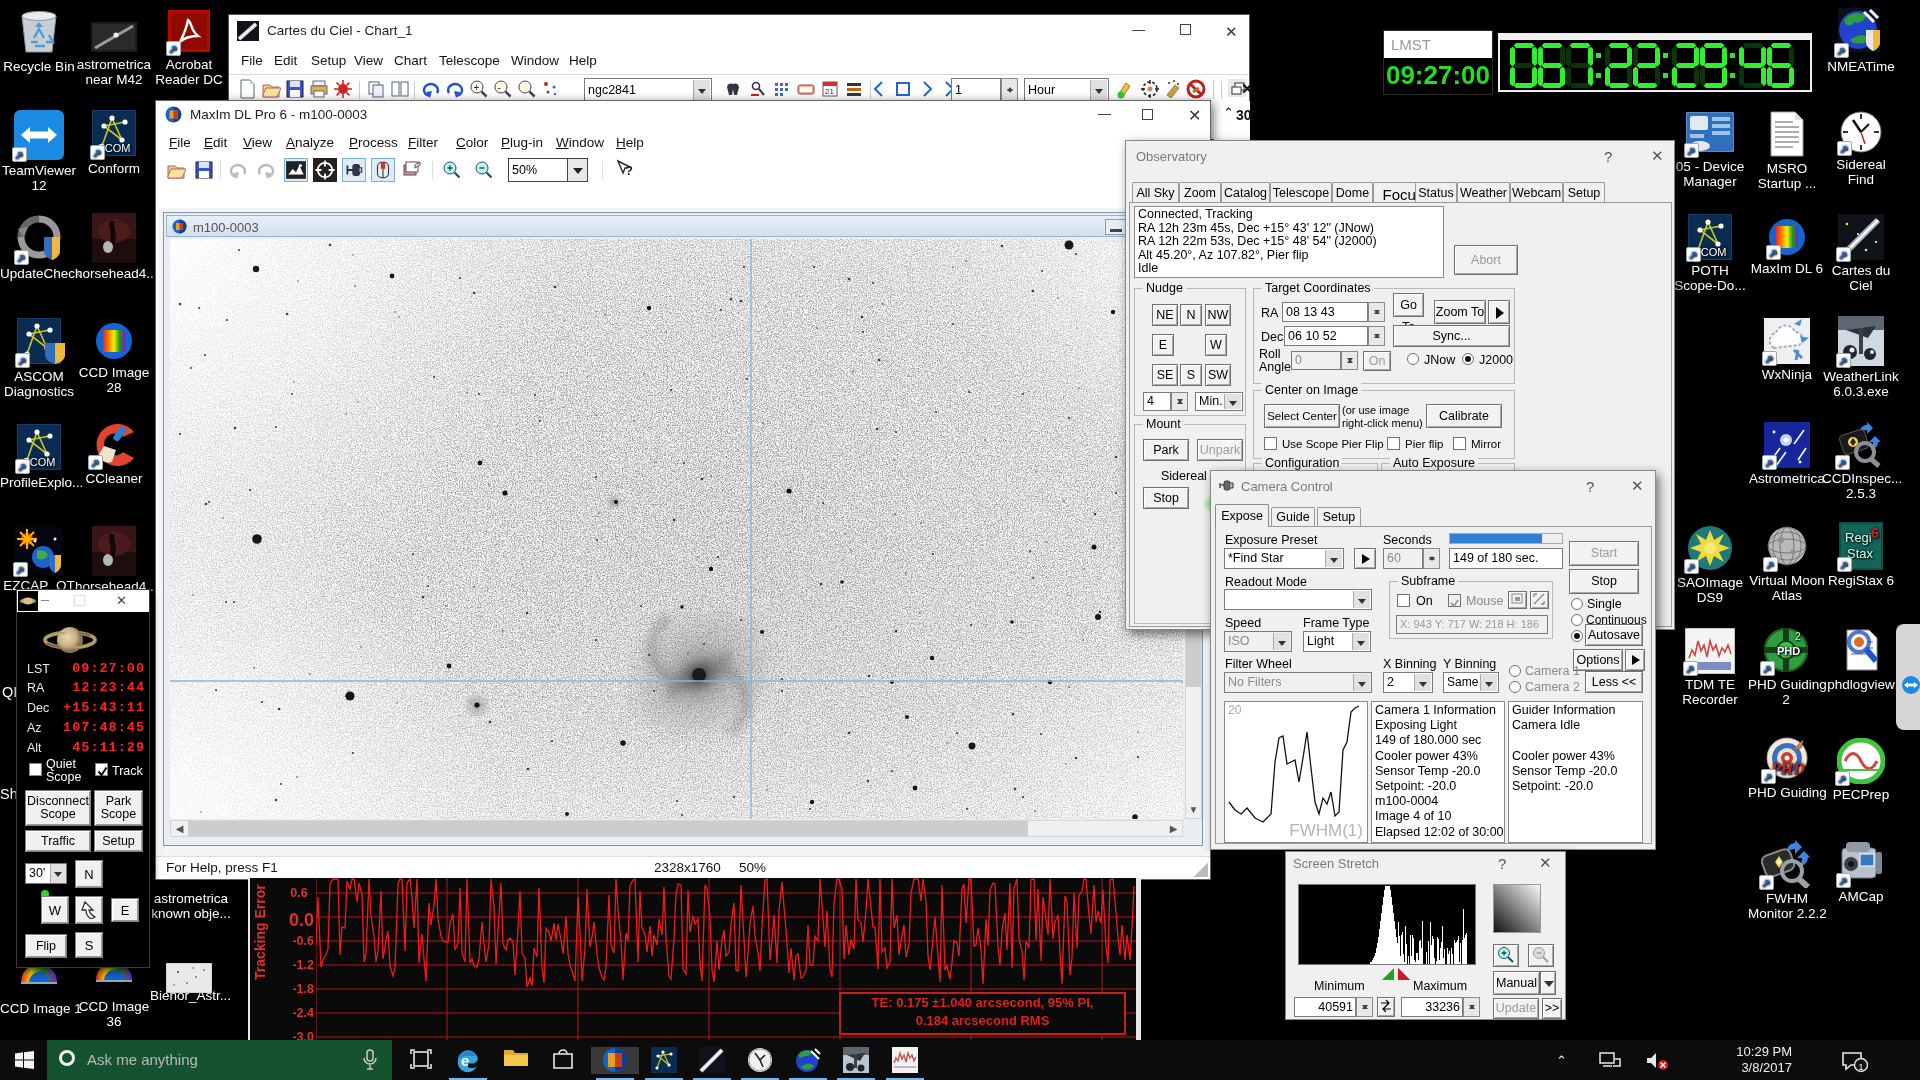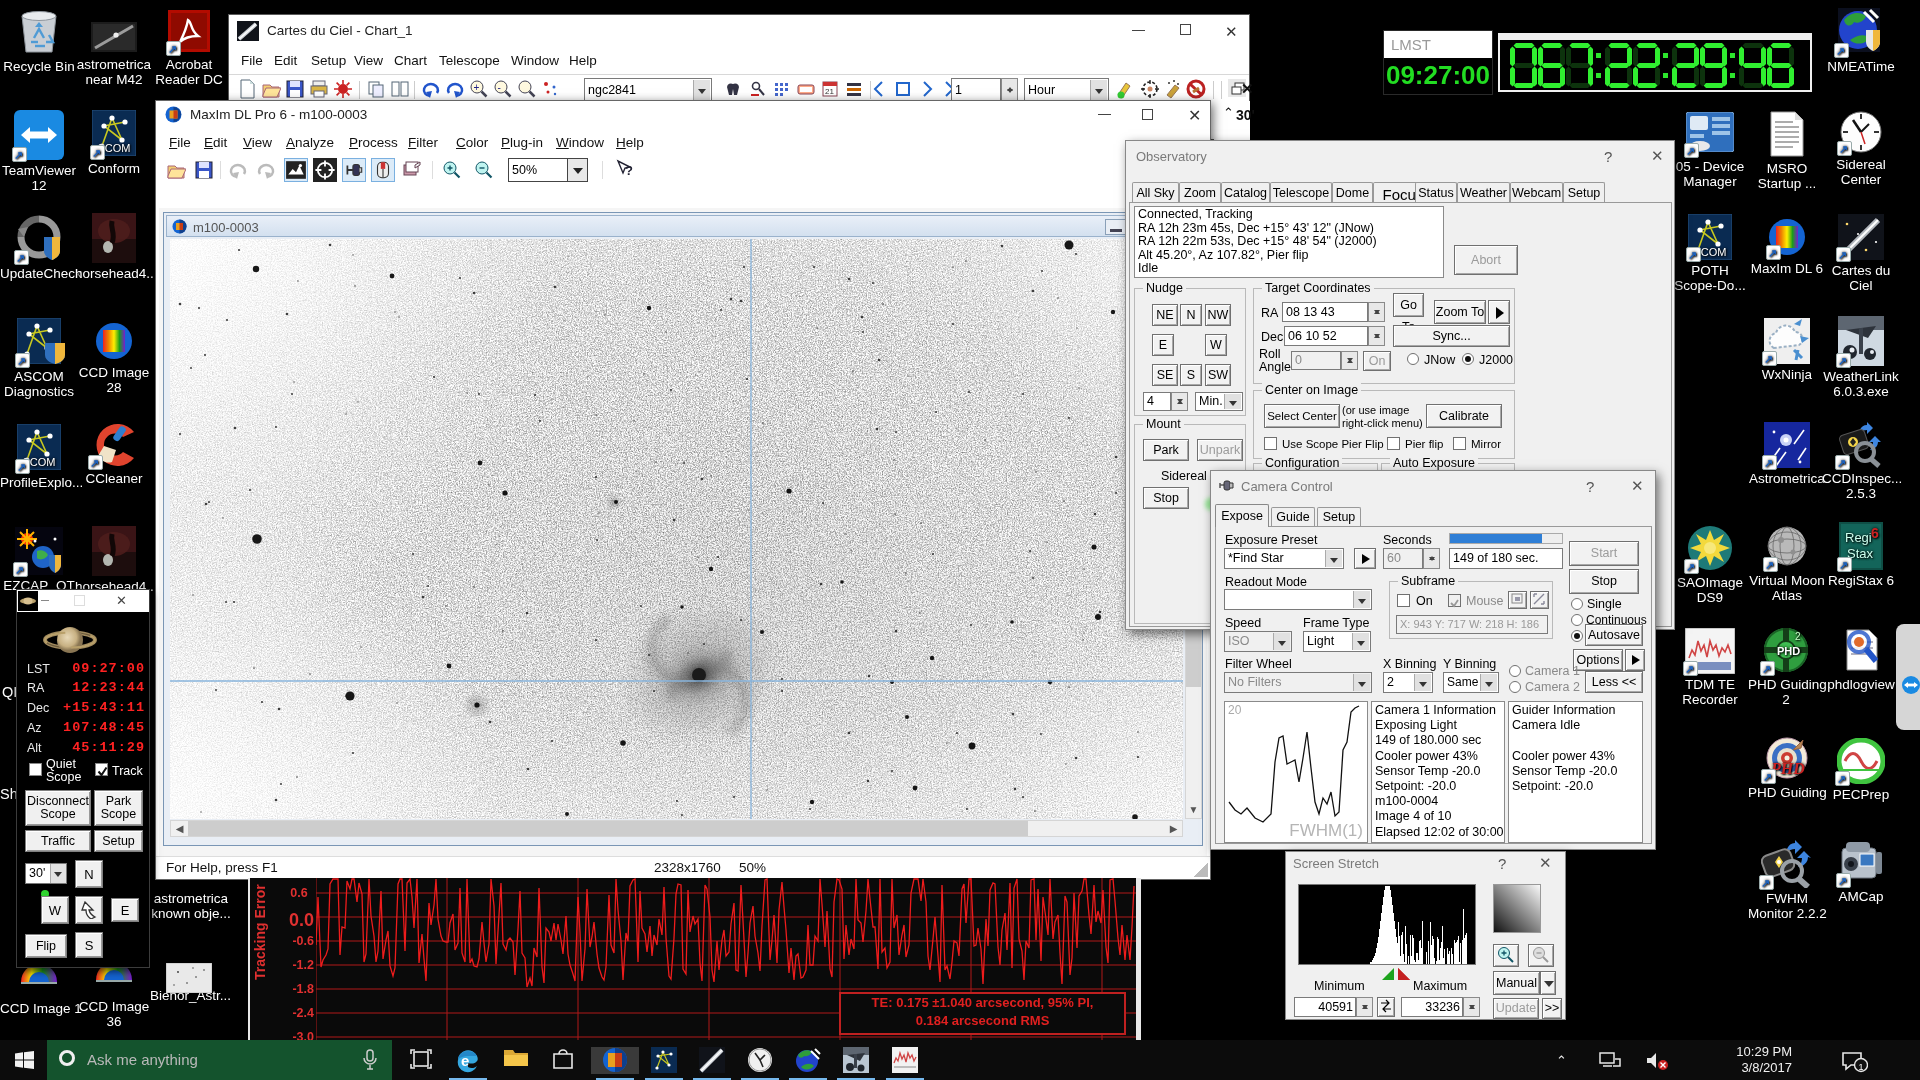--- a/index.html
+++ b/index.html
@@ -277,21 +277,21 @@
           <path d="M22 4 v5"></path>
           <path d="M22 35 v5"></path>
           <path d="M4 22 h5"></path>
           <path d="M35 22 h5"></path>
         </g>
         <path d="M22 22 L14 10" stroke="#111" stroke-width="2.5"></path>
         <path d="M22 22 L30 14" stroke="#111" stroke-width="2"></path>
         <path d="M22 22 L26 34" stroke="#c22" stroke-width="1.5"></path>
       </svg><div class="sc"></div></div>
     <div style="white-space:nowrap">Sidereal</div>
-    <div style="white-space:nowrap">Center</div>
+    <div style="white-space:nowrap">Find</div>
   </div>
 <div class="dicon" style="left:1671px;top:214px;width:78px">
     <div class="ig" style="width:44px;height:46px"><svg width="44" height="46" viewBox="0 0 44 46">
         <rect width="44" height="46" fill="#0a2b52" stroke="#27527e"></rect>
         <path d="M10 36 L20 8 L30 30 L12 16 L33 12" stroke="#c8c820" stroke-width="1.6" fill="none"></path>
         <circle cx="10" cy="36" r="2.6" fill="#fff"></circle>
         <circle cx="20" cy="8" r="2.6" fill="#fff"></circle>
         <circle cx="30" cy="30" r="2.6" fill="#fff"></circle>
         <circle cx="12" cy="16" r="2.6" fill="#fff"></circle>
         <circle cx="33" cy="12" r="2.6" fill="#fff"></circle>

